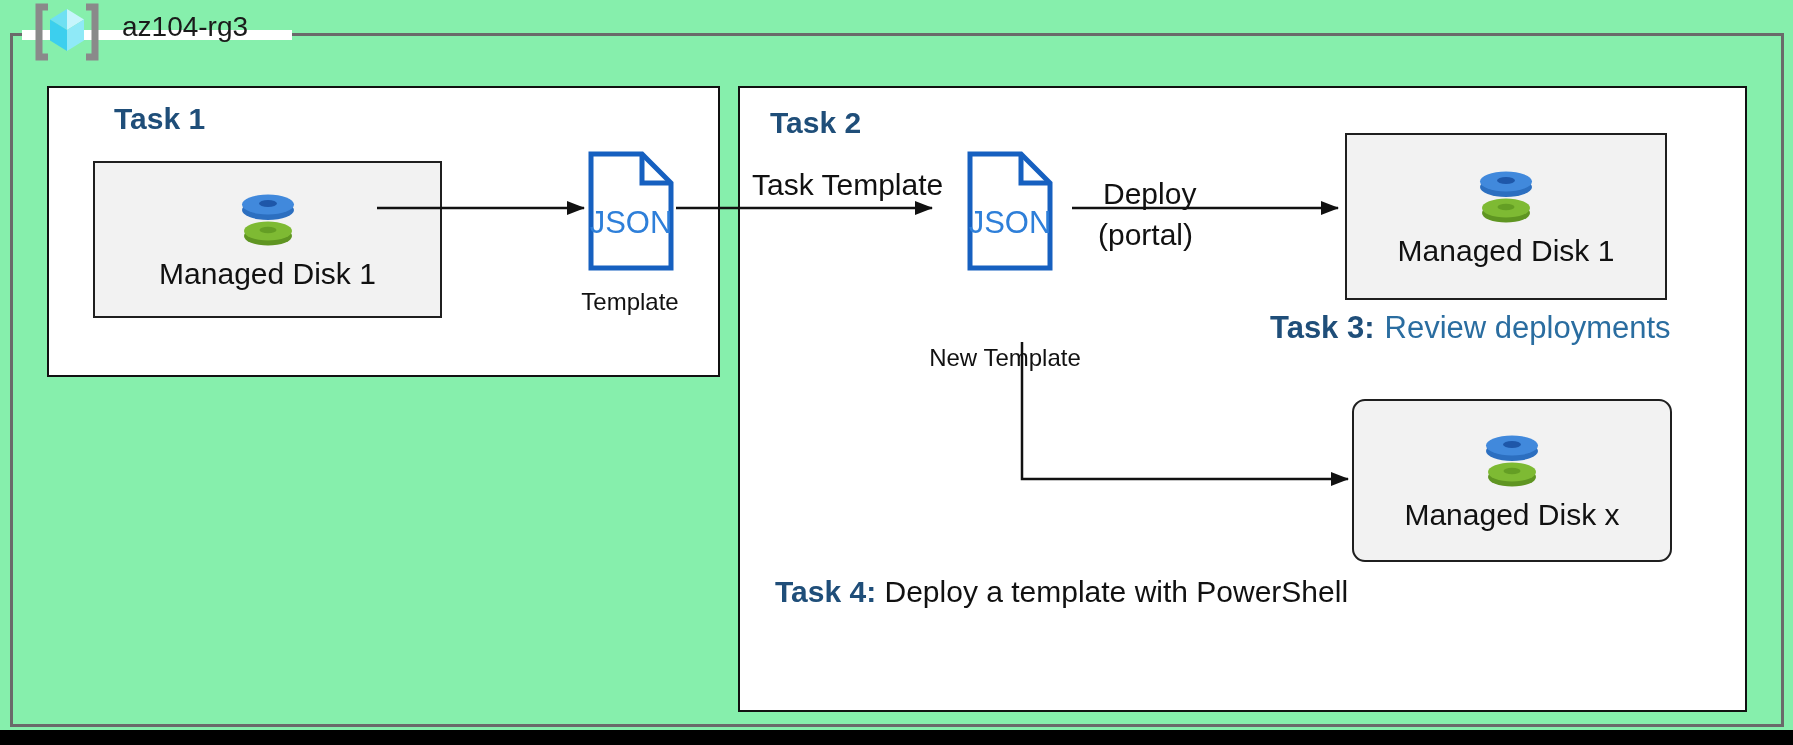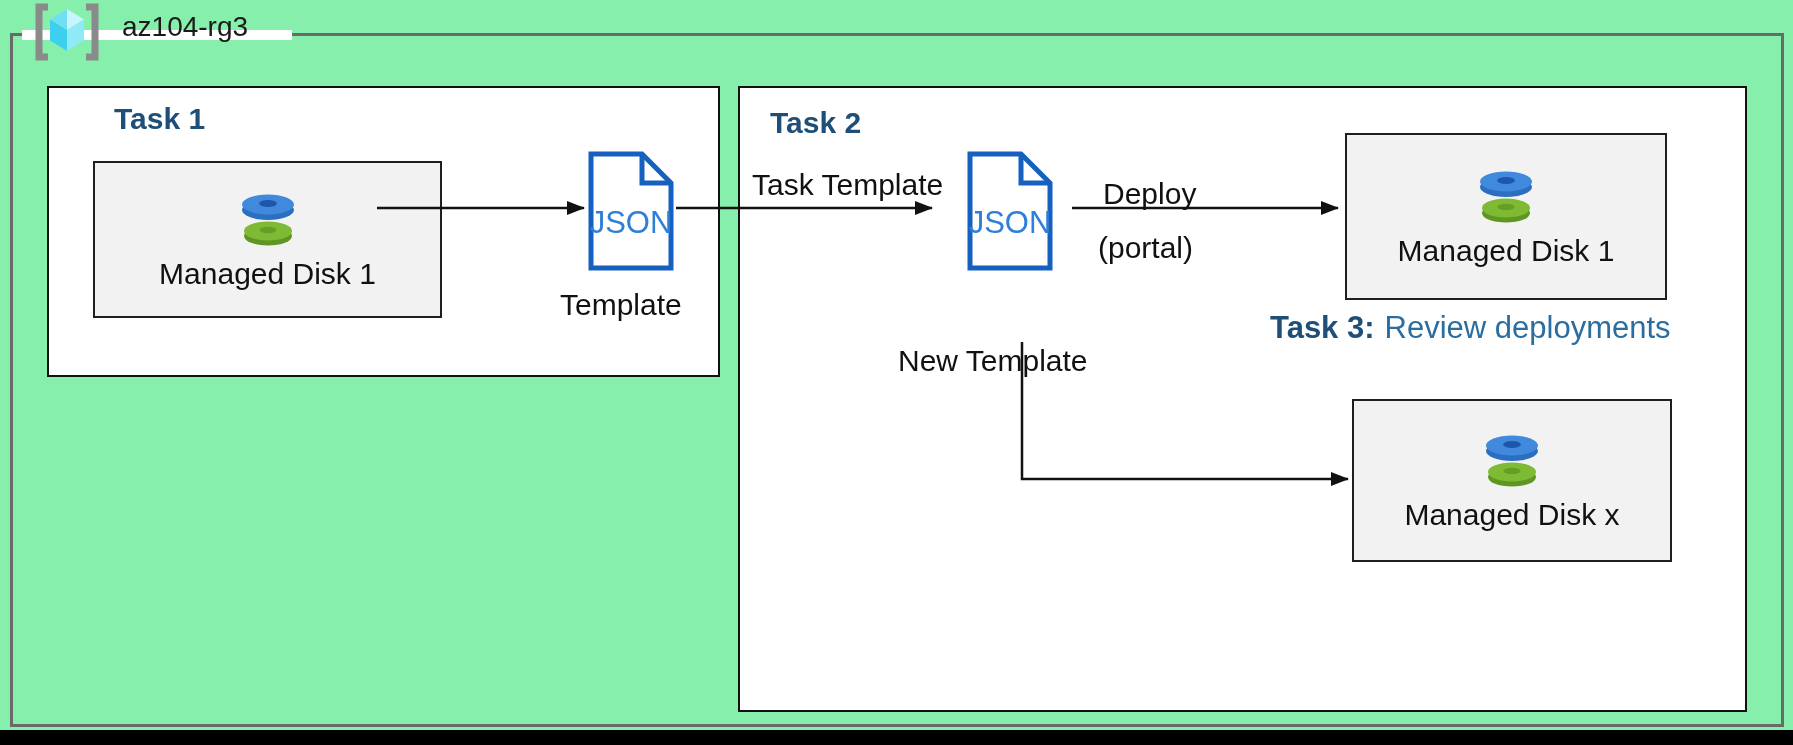--- a/index.html
+++ b/index.html
@@ -67,44 +67,44 @@
     z-index: 5;
   }
   .disk-card .card-label {
     font-size: 30px;
     color: #111111;
     margin-top: 6px;
     white-space: nowrap;
   }
   .card-md1-left  { left: 93px;   top: 161px; width: 349px; height: 157px; }
   .card-md1-right { left: 1345px; top: 133px; width: 322px; height: 167px; }
-  .card-mdx      { left: 1352px; top: 399px; width: 320px; height: 163px; }
+  .card-mdx      { left: 1352px; top: 399px; width: 320px; height: 163px; border-radius: 13px; }
   .json-icon { position: absolute; z-index: 10; }
   .json-icon-template { left: 586px; top: 150px; }
   .json-icon-new      { left: 965px; top: 150px; }
   .caption {
     position: absolute;
-    font-size: 30px;
+    font-size: 24px;
     color: #111111;
-    text-align: left;
+    text-align: center;
     white-space: nowrap;
     z-index: 10;
   }
   .caption-template     { left: 560px; top: 288px; width: 140px; }
   .caption-new-template { left: 898px; top: 298px; width: 214px; margin-top: 46px; }
   .arrow-label {
     position: absolute;
     font-size: 30px;
     color: #111111;
     white-space: nowrap;
     z-index: 10;
   }
   .label-edit-template { left: 752px;  top: 168px; }
   .label-deploy        { left: 1103px; top: 177px; }
-  .label-portal        { left: 1098px; top: 231px; }
+  .label-portal        { left: 1098px; top: 218px; }
   .task3-line {
     position: absolute;
     left: 1270px; top: 310px;
     font-size: 31px;
     white-space: nowrap;
     z-index: 10;
   }
   .task3-line .task-prefix { font-weight: bold; color: #1F4E79; }
   .task3-line .task-text   { color: #2A6DA0; margin-left: 10px; }
   .task-list {
@@ -208,20 +208,21 @@
       <ellipse cx="33" cy="42" rx="24" ry="9.5" fill="#7EBA33"></ellipse>
       <ellipse cx="33" cy="41" rx="8.5" ry="3.2" fill="#649E24"></ellipse>
       <ellipse cx="33" cy="21" rx="26" ry="10" fill="#2C6FC0"></ellipse>
       <ellipse cx="33" cy="15.5" rx="26" ry="10" fill="#4189DC"></ellipse>
       <ellipse cx="33" cy="14.5" rx="9" ry="3.5" fill="#1E57A9"></ellipse>
     </svg>
     <div class="card-label">Managed Disk x</div>
   </div>
 
   <div class="task-list">
+    <div><span class="task-prefix">Task 4:</span><span class="task-text"> Deploy a template with PowerShell</span></div>
   </div>
 
   <svg class="connector-overlay" width="1793" height="745" viewBox="0 0 1793 745">
     <defs>
       <marker id="ah" markerUnits="userSpaceOnUse" markerWidth="18" markerHeight="14" refX="17" refY="7" orient="auto">
         <path d="M0,0 L18,7 L0,14 Z" fill="#111111"></path>
       </marker>
     </defs>
     <path d="M377,208 H584" fill="none" stroke="#111111" stroke-width="2.5" marker-end="url(#ah)"></path>
     <path d="M676,208 H932" fill="none" stroke="#111111" stroke-width="2.5" marker-end="url(#ah)"></path>

